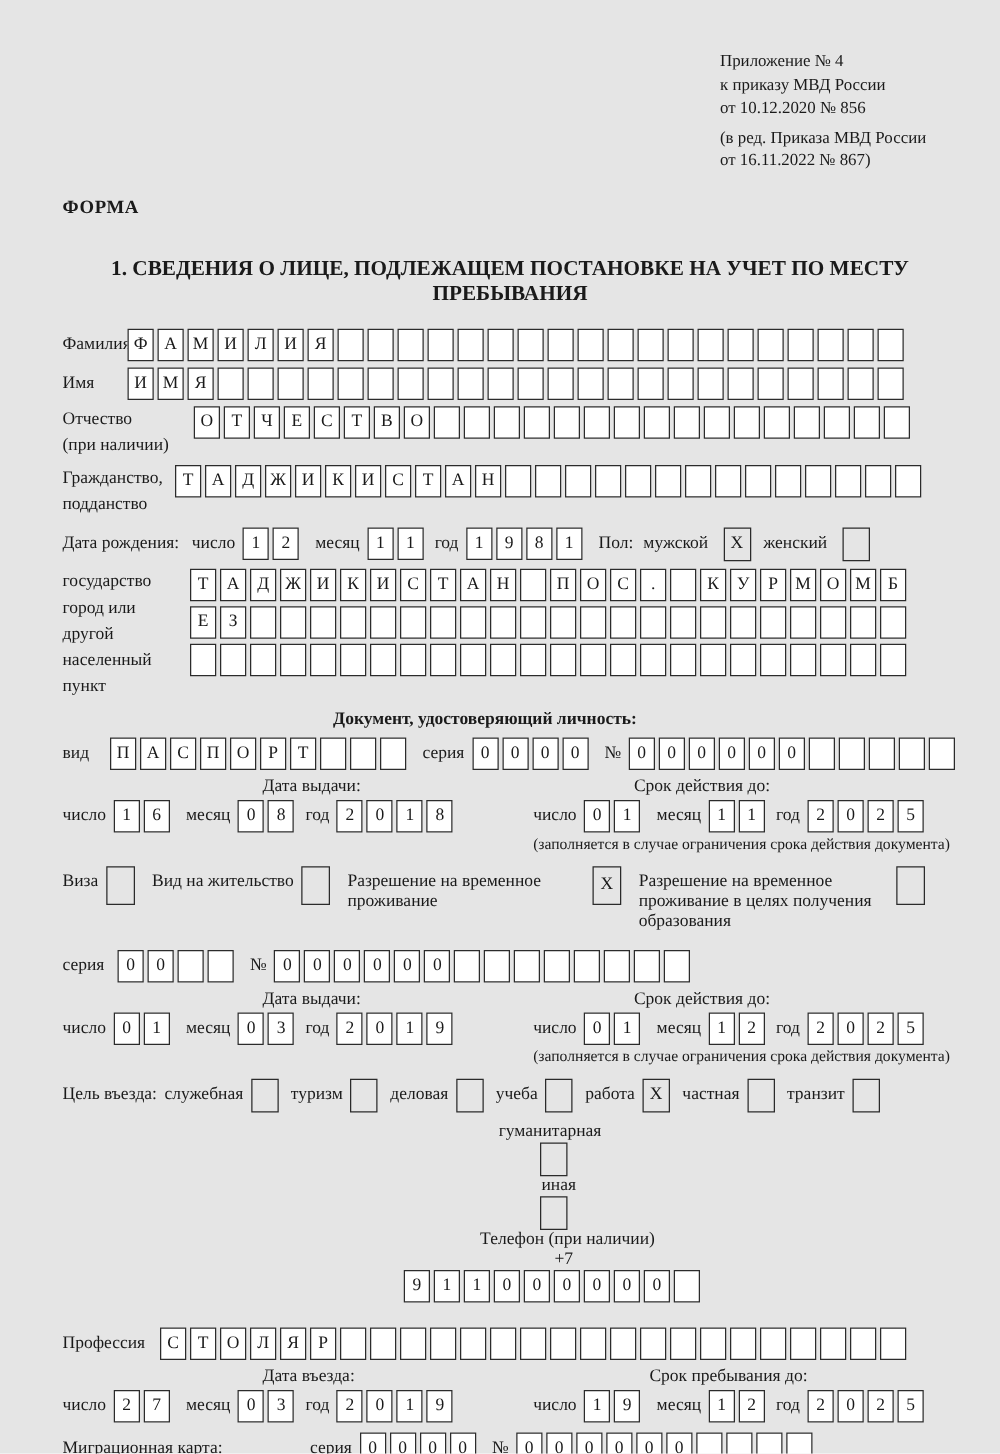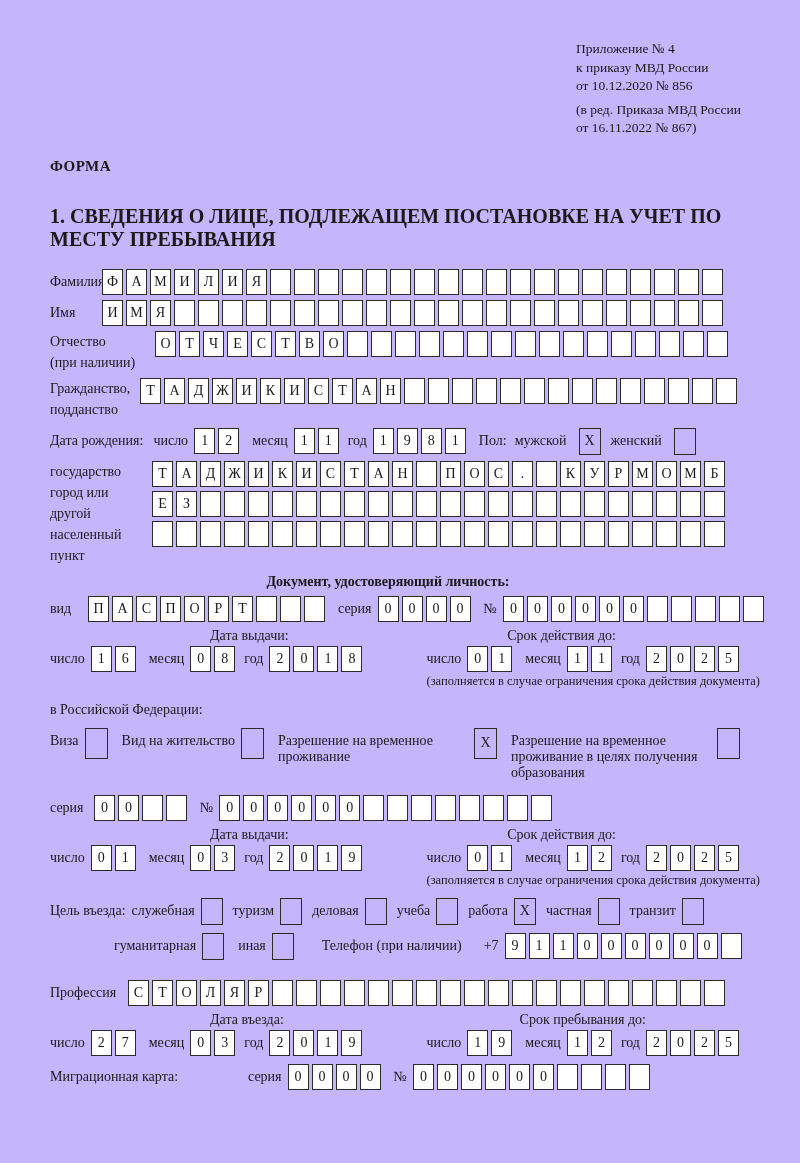--- a/index.html
+++ b/index.html
@@ -1,27 +1,27 @@
 <!DOCTYPE html>
 <html><head>
 <meta charset="utf-8">
 <style>
   html,body{margin:0;padding:0;background:#fff;}
   .page{
     position:relative;width:800px;height:1163px;box-sizing:border-box;
     padding:40px 34px 16px 50px;overflow:hidden;
     font-family:"Liberation Serif","DejaVu Serif",serif;
-    color:#1a1a1a;font-size:14px;background:#c4b5fd;
+    color:#1a1a1a;font-size:14px;background:#e5e5e5;
   }
   .annex{margin-left:auto;width:190px;font-size:13.5px;line-height:18.5px;}
   .annex-note{margin-top:5px;}
   .forma{text-align:left;font-weight:bold;font-size:15px;margin-top:20px;letter-spacing:.5px;}
   .title{text-align:center;font-weight:bold;font-size:16px;line-height:23px;margin-top:20px;}
   .blank{display:inline-block;width:55px;border-bottom:2px solid #333;height:14px;margin-left:10px;}
-  .sec{font-weight:bold;font-size:20px;margin-top:30px;margin-bottom:18px;}
+  .sec{font-weight:bold;font-size:17px;margin-top:30px;margin-bottom:18px;text-align:center;}
   .row{display:flex;align-items:flex-start;margin-bottom:5px;}
   .vmid{align-items:center;}
   .lbl{flex:none;padding-top:5px;}
   .sub{flex:none;padding-top:5px;margin:0 6px 0 10px;}
   .cells{flex:none;white-space:nowrap;text-decoration:underline;}
   .cell{
     box-sizing:border-box;display:inline-block;width:21px;height:26px;
     border:1.5px solid #2b2b2b;margin-right:3px;text-align:center;
     line-height:23px;font-size:14px;background:#fff;vertical-align:top;
   }
@@ -41,21 +41,21 @@
   .grp{display:flex;align-items:flex-start;}
   .grp .sub:first-child{margin-left:0;}
   .grp-right{margin-left:auto;margin-right:24px;}
   .note{font-size:12.5px;text-align:right;margin:2px 6px 10px 0;}
   .plain{margin:4px 0;line-height:21px;}
   .opts{margin:8px 0 14px 0;}
   .opt{display:flex;align-items:flex-start;margin-right:14px;}
   .optlbl{padding-top:5px;text-align:left;}
   .optlbl.w2{max-width:190px;}
   .optlbl.w3{max-width:200px;}
-  .indent{margin-left:64px;}
+  .indent{margin-left:64px;flex-direction:column;}
 </style>
 </head>
 <body>
 
 <div class="page">
 
   <div class="annex">
     <div>Приложение № 4</div>
     <div>к приказу МВД России</div>
     <div>от 10.12.2020 № 856</div>
@@ -152,21 +152,20 @@
       <span class="sub">число</span>
       <span class="cells"><span class="cell">0</span><span class="cell">1</span></span>
       <span class="sub">месяц</span>
       <span class="cells"><span class="cell">1</span><span class="cell">1</span></span>
       <span class="sub" style="margin-left:6px">год</span>
       <span class="cells"><span class="cell">2</span><span class="cell">0</span><span class="cell">2</span><span class="cell">5</span></span>
     </span>
   </div>
   <div class="note">(заполняется в случае ограничения срока действия документа)</div>
 
-  <div class="plain">в Российской Федерации:</div>
 
   <div class="row opts">
     <span class="opt">
       <span class="optlbl">Виза</span>
       <span class="cb lg"></span>
     </span>
     <span class="opt">
       <span class="optlbl">Вид на жительство</span>
       <span class="cb lg"></span>
     </span>

